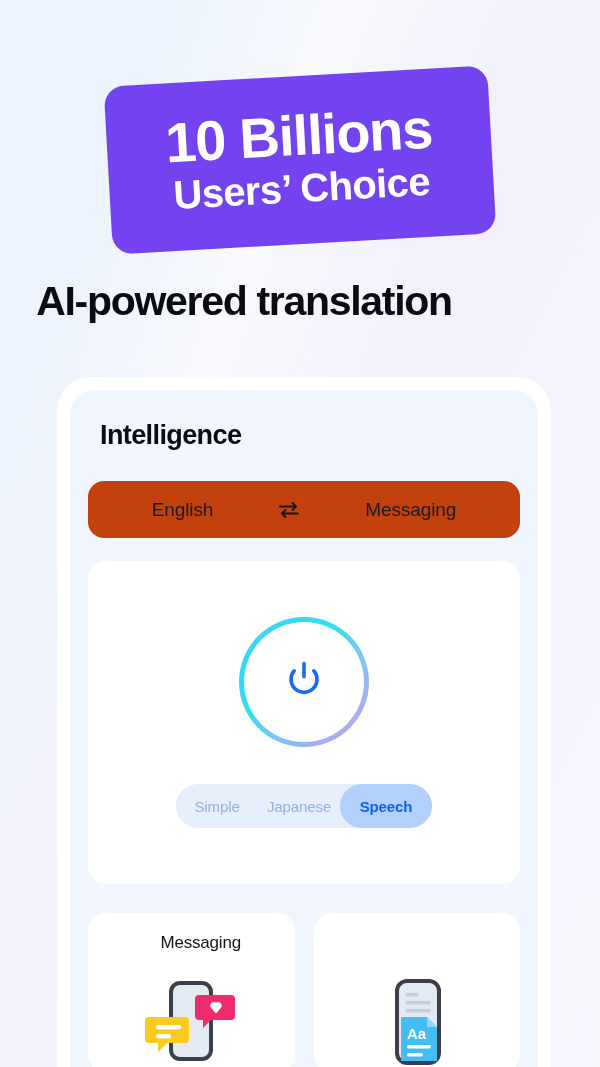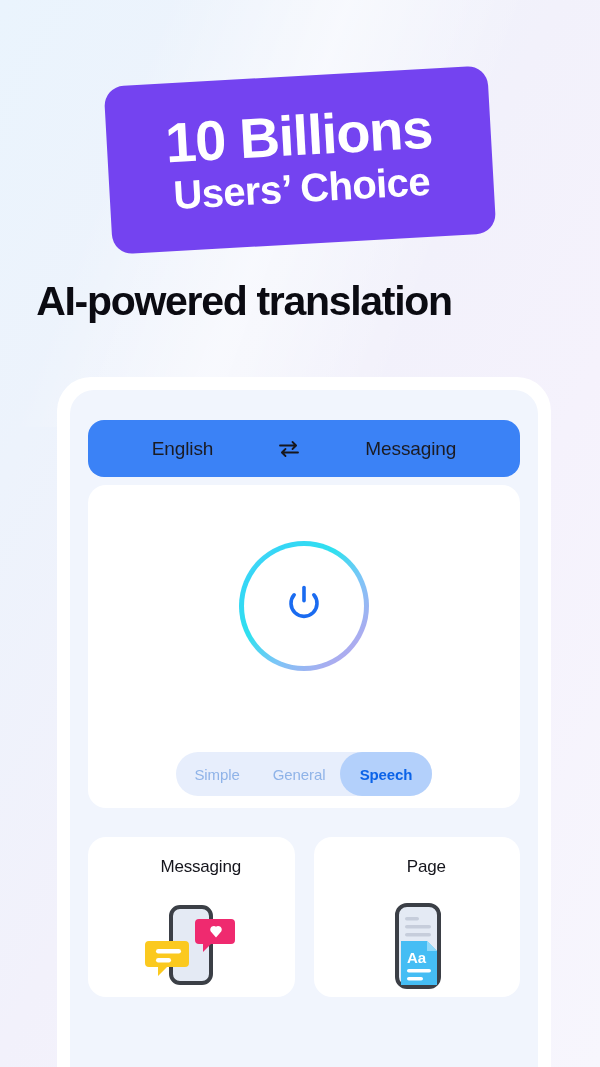--- a/index.html
+++ b/index.html
@@ -114,27 +114,27 @@
     font-size: 27px;
     font-weight: 700;
     letter-spacing: -0.6px;
     padding-left: 12px;
     margin-bottom: 30px;
   }
 
   
   .lang-card {
     height: 57px;
-    background: #3b82f6;
+    background: #c2410c;
     border-radius: 16px;
     display: flex;
     align-items: center;
     justify-content: center;
     gap: 62px;
-    margin-bottom: 8px;
+    margin-bottom: 23px;
   }
   .lang-name {
     font-size: 19px;
     color: #1b1b22;
     letter-spacing: -0.1px;
   }
   .swap-icon {
     display: flex;
     align-items: center;
     justify-content: center;
@@ -143,21 +143,20 @@
   }
 
   
   .main-card {
     height: 323px;
     background: #ffffff;
     border-radius: 18px;
     display: flex;
     flex-direction: column;
     align-items: center;
-    gap: 44px;
   }
 
   .power-btn {
     position: relative;
     width: 130px;
     height: 130px;
     margin-top: 56px;
     border-radius: 50%;
     background:
       linear-gradient(#fff, #fff) padding-box,
@@ -238,20 +237,21 @@
       <div class="badge-line1">10 Billions</div>
       <div class="badge-line2">Users’ Choice</div>
     </div>
   </div>
 
   <div class="headline">AI-powered translation</div>
 
   <div class="phone">
     <div class="phone-screen">
 
+      <div class="app-title">Intelligence</div>
 
       <div class="lang-card">
         <span class="lang-name">English</span>
         <span class="swap-icon">
           <svg width="26" height="26" viewBox="0 0 26 26" fill="none" aria-hidden="true">
             <path d="M4 9.5h16M16.5 6l3.6 3.5-3.6 3.5" stroke="#17171d" stroke-width="1.8" stroke-linecap="round" stroke-linejoin="round"></path>
             <path d="M22 16.5H6M9.5 13l-3.6 3.5L9.5 20" stroke="#17171d" stroke-width="1.8" stroke-linecap="round" stroke-linejoin="round"></path>
           </svg>
         </span>
         <span class="lang-name">Messaging</span>
@@ -263,21 +263,21 @@
           <span class="power-glyph">
             <svg width="46" height="46" viewBox="0 0 46 46" fill="none" aria-hidden="true">
               <path d="M13.2 13.8a13 13 0 1 0 19.6 0" stroke="#1a6bf0" stroke-width="3.6" stroke-linecap="round"></path>
               <path d="M23 6.5v13.2" stroke="#1a6bf0" stroke-width="3.6" stroke-linecap="round"></path>
             </svg>
           </span>
         </div>
 
         <div class="segmented">
           <div class="seg">Simple</div>
-          <div class="seg">General</div>
+          <div class="seg">Japanese</div>
           <div class="seg active">Speech</div>
         </div>
 
       </div>
 
       <div class="bottom-row">
 
         <div class="mini-card">
           <div class="mini-title">Messaging</div>
           <div class="mini-art">
@@ -286,21 +286,20 @@
               <path d="M64 20h32a4 4 0 0 1 4 4v17a4 4 0 0 1-4 4H76l-8 8v-8h-4a4 4 0 0 1-4-4V24a4 4 0 0 1 4-4z" fill="#ef2a6f"></path>
               <path d="M80.5 28.2c1.9-2 5-1.3 6 1.1.4 1 .3 2.2-.3 3.1l-5.2 6.2-5.2-6.2c-.6-.9-.7-2.1-.3-3.1 1-2.4 4.1-3.1 6-1.1z" fill="#ffffff"></path>
               <path d="M14 42h36a4 4 0 0 1 4 4v18a4 4 0 0 1-4 4H32l-9 9v-9h-9a4 4 0 0 1-4-4V46a4 4 0 0 1 4-4z" fill="#fbc91f"></path>
               <rect x="21" y="50" width="25" height="4.4" rx="2.2" fill="#ffffff"></rect>
               <rect x="21" y="59" width="15" height="4.4" rx="2.2" fill="#ffffff"></rect>
             </svg>
           </div>
         </div>
 
         <div class="mini-card">
-          <div class="mini-title">Page</div>
           <div class="mini-art">
             <svg width="112" height="96" viewBox="0 0 112 96" fill="none" aria-hidden="true">
               <rect x="36" y="6" width="42" height="82" rx="10" fill="#e4eaf4" stroke="#3b3f46" stroke-width="4"></rect>
               <rect x="44" y="18" width="14" height="3.6" rx="1.8" fill="#c6cddb"></rect>
               <rect x="44" y="26" width="26" height="3.6" rx="1.8" fill="#c6cddb"></rect>
               <rect x="44" y="34" width="26" height="3.6" rx="1.8" fill="#c6cddb"></rect>
               <path d="M40 42h26l10 10v34H40z" fill="#45bdf4"></path>
               <path d="M66 42l10 10H66z" fill="#8fd9fa"></path>
               <text x="46" y="64" font-family="Liberation Sans, sans-serif" font-size="15" font-weight="700" fill="#ffffff">Aa</text>
               <rect x="46" y="70" width="24" height="3.6" rx="1.8" fill="#ffffff"></rect>

